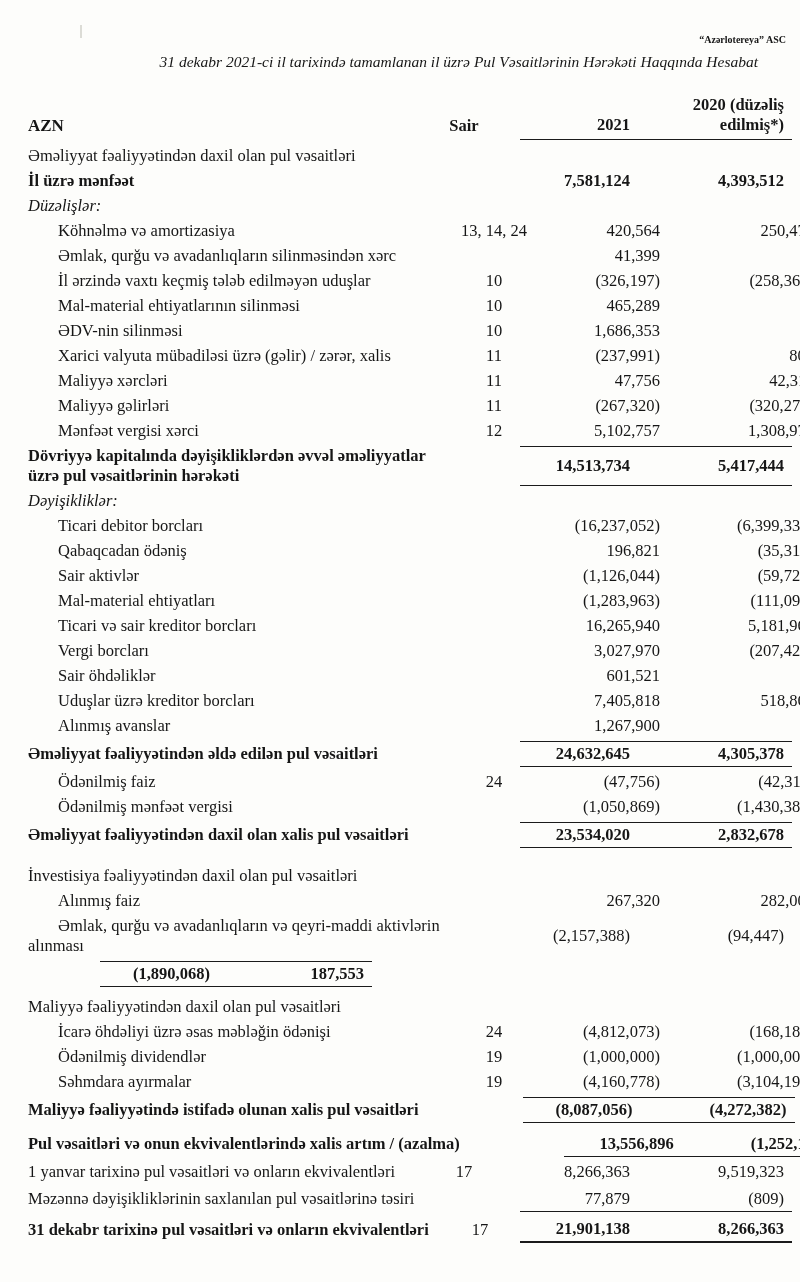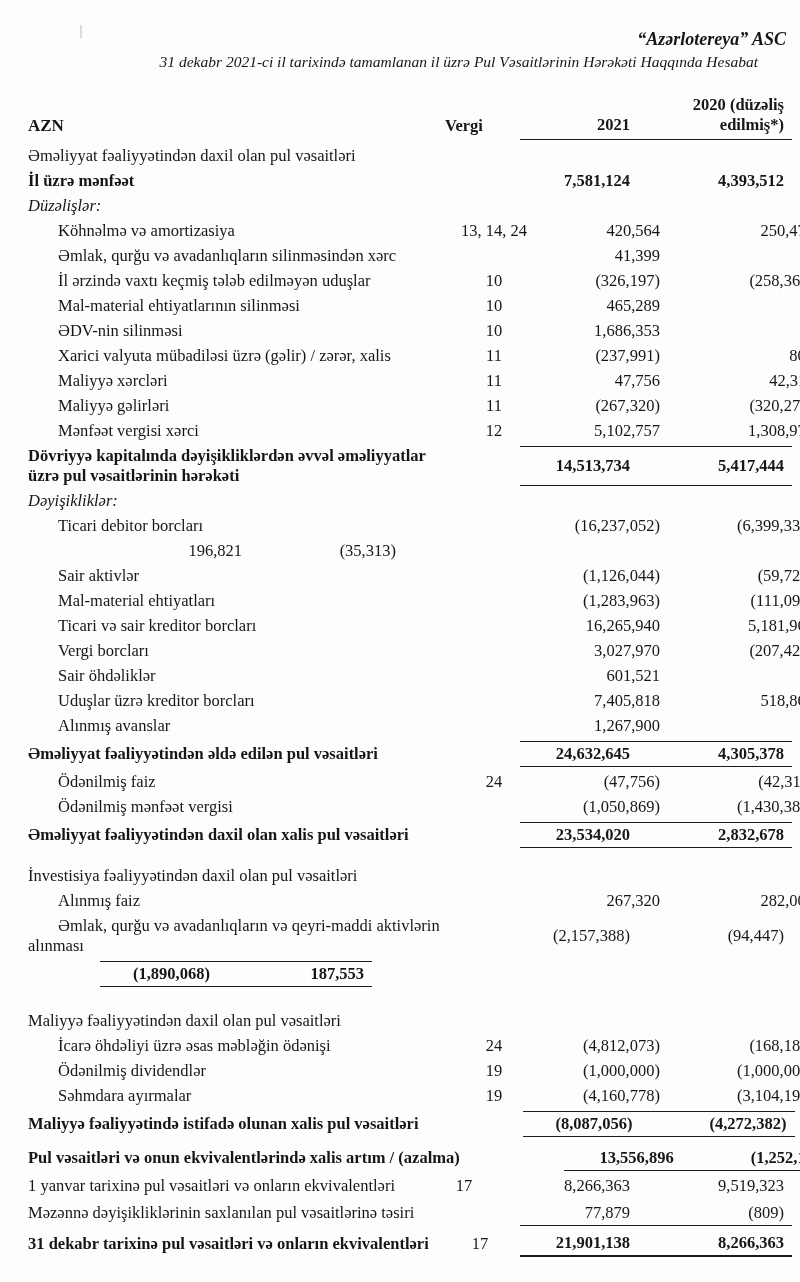--- a/index.html
+++ b/index.html
@@ -1,21 +1,21 @@
 <!DOCTYPE html>
 <html><head>
 <meta charset="utf-8">
 <style>
   html,body{margin:0;padding:0;}
   body{width:800px;height:1282px;background:#fdfdfb;overflow:hidden;
        font-family:"Liberation Serif","DejaVu Serif",serif;color:#161616;}
   .page{position:relative;width:800px;height:1282px;}
   .artifact{position:absolute;left:80px;top:25px;width:2px;height:13px;background:#dcdcd6;}
-  .company{text-align:right;padding:30px 14px 0 0;font-style:italic;font-weight:bold;
-           font-size:18px;line-height:19px;}
+  .company{text-align:right;padding:30px 14px 0 0;font-weight:bold;
+           font-size:10px;line-height:19px;}
   .subtitle{text-align:right;padding:3px 42px 0 0;font-style:italic;font-size:15.5px;line-height:20px;}
 
   .row{display:flex;align-items:baseline;padding:2.5px 8px 2.5px 28px;
        font-size:16.5px;line-height:20px;}
   .lbl{flex:0 0 388px;white-space:nowrap;overflow:visible;}
   .note{flex:0 0 96px;text-align:center;}
   .nums{flex:0 0 272px;margin-left:8px;display:flex;align-items:center;}
   .v1{flex:0 0 110px;text-align:right;padding-right:4px;}
   .v2{flex:1;text-align:right;padding-right:8px;}
 
@@ -47,21 +47,21 @@
 <body>
 
 <div class="page">
   <div class="artifact"></div>
 
   <div class="company">“Azərlotereya” ASC</div>
   <div class="subtitle">31 dekabr 2021-ci il tarixində tamamlanan il üzrə Pul Vəsaitlərinin Hərəkəti Haqqında Hesabat</div>
 
   <div class="row header">
     <span class="lbl">AZN</span>
-    <span class="note">Vergi</span>
+    <span class="note">Sair</span>
     <span class="nums">
       <span class="v1">2021</span>
       <span class="v2"><span class="y2020">2020 (düzəliş edilmiş*)</span></span>
     </span>
   </div>
 
   <div>
       <div class="row section">
         <span class="lbl">Əməliyyat fəaliyyətindən daxil olan pul vəsaitləri</span>
         <span class="note"></span>
@@ -176,20 +176,21 @@
       </div>
       <div class="row item">
         <span class="lbl">Ticari debitor borcları</span>
         <span class="note"></span>
         <span class="nums">
           <span class="v1">(16,237,052)</span>
           <span class="v2">(6,399,337)</span>
         </span>
       </div>
       <div class="row item">
+        <span class="lbl">Qabaqcadan ödəniş</span>
         <span class="note"></span>
         <span class="nums">
           <span class="v1">196,821</span>
           <span class="v2">(35,313)</span>
         </span>
       </div>
       <div class="row item">
         <span class="lbl">Sair aktivlər</span>
         <span class="note"></span>
         <span class="nums">
@@ -301,21 +302,21 @@
           <span class="v2">(94,447)</span>
         </span>
       </div>
       <div class="row bold two lt lb">
         <span class="note"></span>
         <span class="nums">
           <span class="v1">(1,890,068)</span>
           <span class="v2">187,553</span>
         </span>
       </div>
-      <div class="row section" style="margin-top: 18px; justify-content: flex-end;">
+      <div class="row section" style="margin-top: 4px; justify-content: flex-end;">
         <span class="lbl">Maliyyə fəaliyyətindən daxil olan pul vəsaitləri</span>
         <span class="note"></span>
         <span class="nums">
           <span class="v1"></span>
           <span class="v2"></span>
         </span>
       </div>
       <div class="row item">
         <span class="lbl">İcarə öhdəliyi üzrə əsas məbləğin ödənişi</span>
         <span class="note">24</span>

